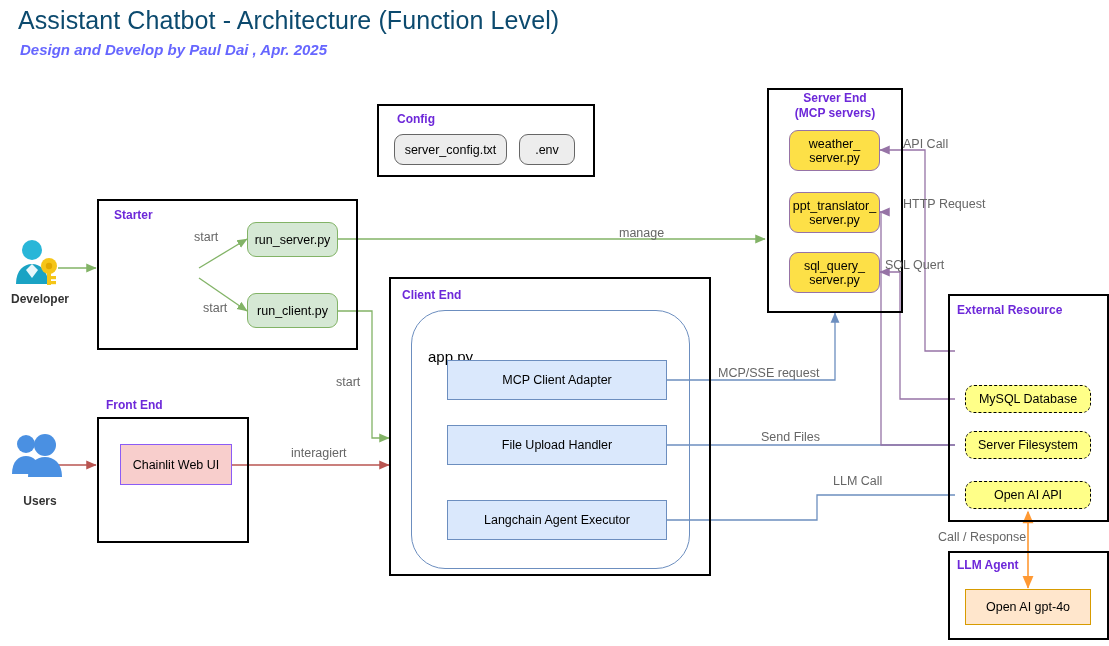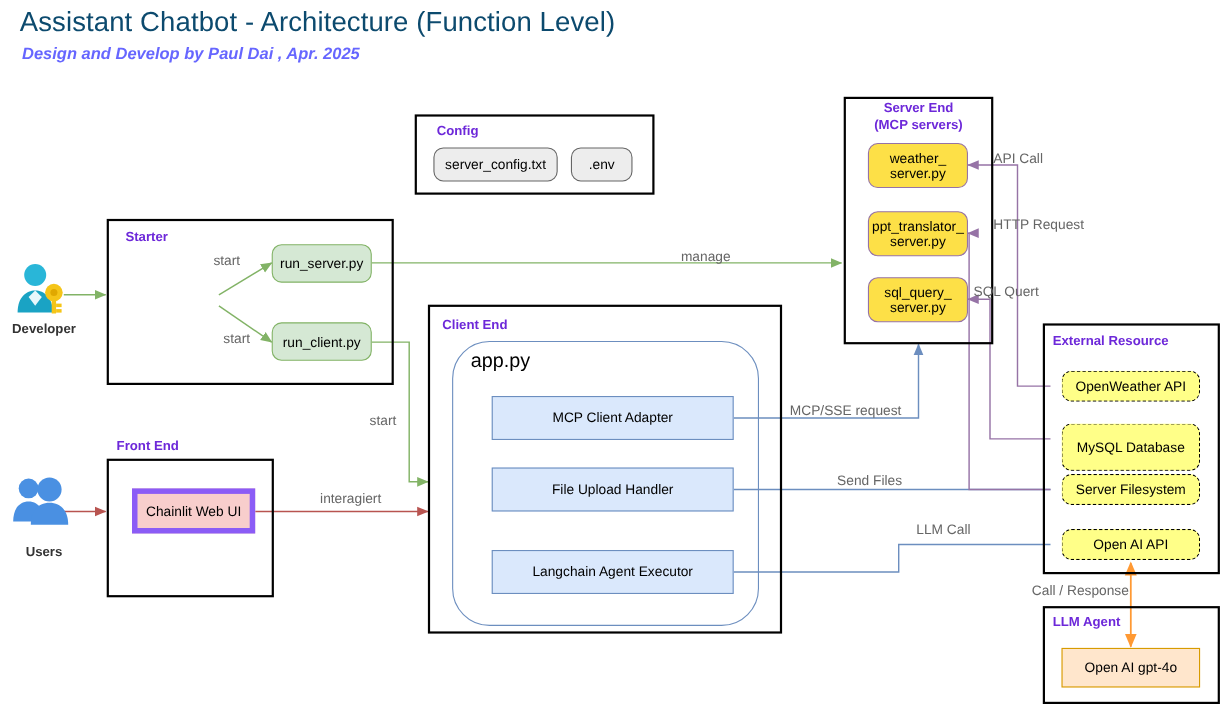--- a/index.html
+++ b/index.html
@@ -17,25 +17,25 @@
   .group{position:absolute;border:2px solid #000;background:transparent;box-sizing:border-box;}
   .group-title{position:absolute;font-weight:bold;font-size:12px;color:#6d28d9;white-space:pre-line;line-height:15px;}
 
   
   .node{position:absolute;box-sizing:border-box;display:flex;align-items:center;
         justify-content:center;text-align:center;font-size:12.5px;color:#000;line-height:14px;white-space:pre-line;}
   .grey{background:#ededed;border:1px solid #666;border-radius:9px;text-align:center;}
   .green{background:#d5e8d4;border:1px solid #82b366;border-radius:9px;}
   .purple{background:#fde047;border:1px solid #9673a6;border-radius:9px;}
   .blue{background:#dae8fc;border:1px solid #6c8ebf;border-radius:0;}
-  .pink{background:#f8cecc;border:5px solid #8b5cf6;border-radius:0;}
+  .pink{background:#f8cecc;border:1px solid #8b5cf6;border-radius:0;}
   .yellow{background:#ffff88;border:1.6px dashed #000;border-radius:9px;}
   .orange{background:#ffe6cc;border:1.4px solid #d79b00;border-radius:0;}
   .appwrap{position:absolute;box-sizing:border-box;border:1.4px solid #6c8ebf;border-radius:34px;background:transparent;}
-  .appwrap-label{position:absolute;font-size:18px;color:#000;}
+  .appwrap-label{position:absolute;font-size:15px;color:#000;margin-top:30px;}
 
   
   .elabel{position:absolute;font-size:12.5px;color:#666;white-space:nowrap;}
 
   
   .actor{position:absolute;}
   .actor-label{position:absolute;font-size:12px;font-weight:bold;color:#333;text-align:center;white-space:nowrap;}
 </style>
 </head>
 <body>
@@ -162,22 +162,21 @@
 
   <div class="elabel" style="left:903px;top:137px;">API Call</div>
   <div class="elabel" style="left:903px;top:197px;">HTTP Request</div>
   <div class="elabel" style="left:885px;top:258px;">SQL Quert</div>
   <div class="elabel" style="left:718px;top:366px;">MCP/SSE request</div>
   <div class="elabel" style="left:761px;top:430px;">Send Files</div>
   <div class="elabel" style="left:833px;top:474px;">LLM Call</div>
 
   <div class="group" style="left:948px;top:294px;width:161px;height:228px;"></div>
   <div class="group-title" style="left:957px;top:303px;">External Resource</div>
-  <div class="node yellow" style="left:965px;top:337px;width:126px;height:28px;">OpenWeather API</div>
-  <div class="node yellow" style="left:965px;top:385px;width:126px;height:43px;">MySQL Database</div>
+  <div class="node yellow" style="left:965px;top:385px;width:126px;height:28px;">MySQL Database</div>
   <div class="node yellow" style="left:965px;top:431px;width:126px;height:28px;">Server Filesystem</div>
   <div class="node yellow" style="left:965px;top:481px;width:126px;height:28px;">Open AI API</div>
 
   <div class="elabel" style="left:938px;top:530px;">Call / Response</div>
 
   <div class="group" style="left:948px;top:551px;width:161px;height:89px;"></div>
   <div class="group-title" style="left:957px;top:558px;">LLM Agent</div>
   <div class="node orange" style="left:965px;top:589px;width:126px;height:36px;">Open AI gpt-4o</div>
 
 </div>

